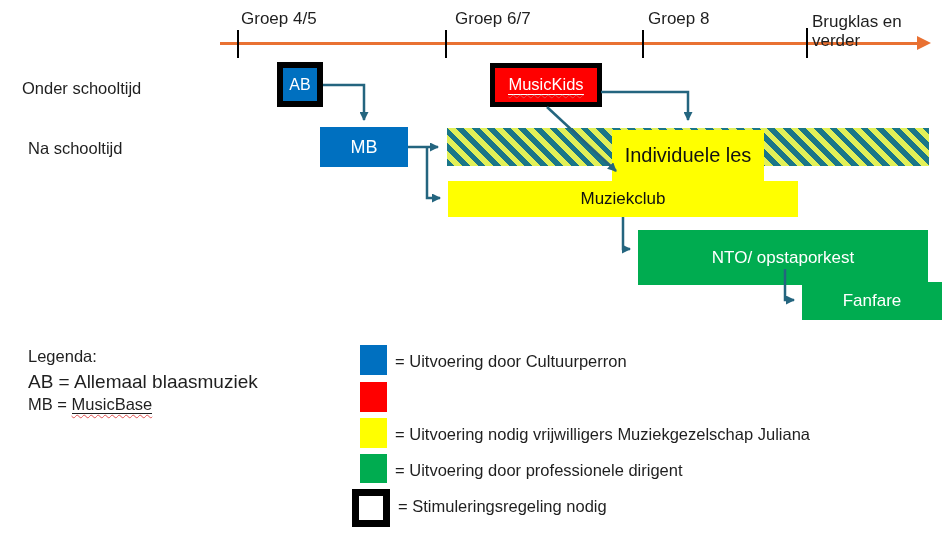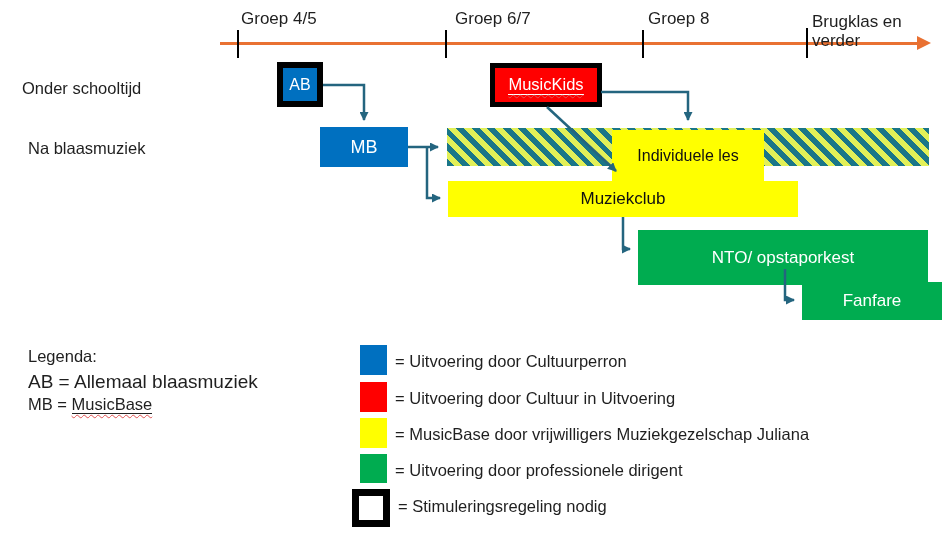--- a/index.html
+++ b/index.html
@@ -24,21 +24,21 @@
   .red{background:var(--c-red,#FF0000);color:#fff;}
   .yellow{background:var(--c-yellow,#FFFF00);color:#111;}
   .green{background:var(--c-green,#00AC50);color:#fff;}
   .black-frame{border:6px solid #000;}
   #node-ab{left:277px;top:62px;width:46px;height:45px;font-size:16px;}
   #node-musickids{left:490px;top:63px;width:112px;height:44px;border-width:5px;font-size:16.5px;}
   #node-musickids .u{border-bottom:1.5px solid #fff;text-decoration:underline wavy #e05252 1px;text-underline-offset:4px;}
   #node-mb{left:320px;top:127px;width:88px;height:40px;font-size:18px;}
   #hatch-bar{left:447px;top:128px;width:482px;height:38px;
     background:repeating-linear-gradient(45deg,var(--c-hatch_teal,#1A7688) 0 5.5px,var(--c-hatch_light,#E2F058) 5.5px 11px);}
-  #node-individuele{left:612px;top:130px;width:152px;height:51px;font-size:16px;}
+  #node-individuele{left:612px;top:130px;width:152px;height:51px;font-size:20px;}
   #node-muziekclub{left:448px;top:181px;width:350px;height:36px;}
   #node-nto{left:638px;top:230px;width:290px;height:55px;}
   #node-fanfare{left:802px;top:282px;width:140px;height:38px;}
   
   #arrows{left:0;top:0;width:945px;height:533px;pointer-events:none;}
   
   #legend-title{left:28px;top:347px;font-size:16.5px;}
   #legend-abbr-ab{left:28px;top:371px;font-size:19px;}
   #legend-abbr-mb{left:28px;top:395px;font-size:16.5px;}
   #legend-abbr-mb .u{border-bottom:1.5px solid #1f1f1f;text-decoration:underline wavy #e05252 1px;text-underline-offset:4px;}
@@ -56,21 +56,21 @@
   <div class="abs tick" style="left:237px;"></div>
   <div class="abs tick" style="left:445px;"></div>
   <div class="abs tick" style="left:642px;"></div>
   <div class="abs tick" style="left:806px;top:28px;height:30px;"></div>
   <div class="abs axis-label" style="left:241px;">Groep 4/5</div>
   <div class="abs axis-label" style="left:455px;">Groep 6/7</div>
   <div class="abs axis-label" style="left:648px;">Groep 8</div>
   <div class="abs axis-label" id="axis-label-3" style="left:812px;">Brugklas en verder</div>
 
   <div class="abs row-label" style="left:22px;top:79px;text-align:right;">Onder schooltijd</div>
-  <div class="abs row-label" style="left:28px;top:139px;">Na blaasmuziek</div>
+  <div class="abs row-label" style="left:28px;top:139px;">Na schooltijd</div>
 
   <div class="abs node red black-frame" id="node-musickids">
     <span class="u">MusicKids</span>
   </div>
   <div class="abs node blue black-frame" id="node-ab">
     <span>AB</span>
   </div>
   <div class="abs node blue" id="node-mb">
     <span>MB</span>
   </div>
@@ -109,18 +109,17 @@
   <div class="abs" id="legend-abbr-ab"><span>AB = </span><span>Allemaal blaasmuziek</span></div>
   <div class="abs" id="legend-abbr-mb"><span>MB = </span><span class="u">MusicBase</span></div>
 
   <div class="abs sw blue" style="left:360px;top:345px;"></div>
   <div class="abs sw red" style="left:360px;top:382px;"></div>
   <div class="abs sw yellow" style="left:360px;top:418px;"></div>
   <div class="abs sw green" style="left:360px;top:454px;height:29px;"></div>
   <div class="abs sw-outline" style="left:352px;top:489px;"></div>
 
   <div class="abs lg-label" style="left:395px;top:352px;">= Uitvoering door Cultuurperron</div>
-  <div class="abs lg-label" style="left:395px;top:389px;">= Uitvoering door Cultuur in Uitvoering</div>
-  <div class="abs lg-label" style="left:395px;top:425px;"> = MusicBase door vrijwilligers Muziekgezelschap Juliana</div>
+  <div class="abs lg-label" style="left:395px;top:425px;"> = Uitvoering nodig vrijwilligers Muziekgezelschap Juliana</div>
   <div class="abs lg-label" style="left:395px;top:461px;">= Uitvoering door professionele dirigent</div>
   <div class="abs lg-label" style="left:398px;top:497px;">= Stimuleringsregeling nodig</div>
 
 </div>
 
 </body></html>

